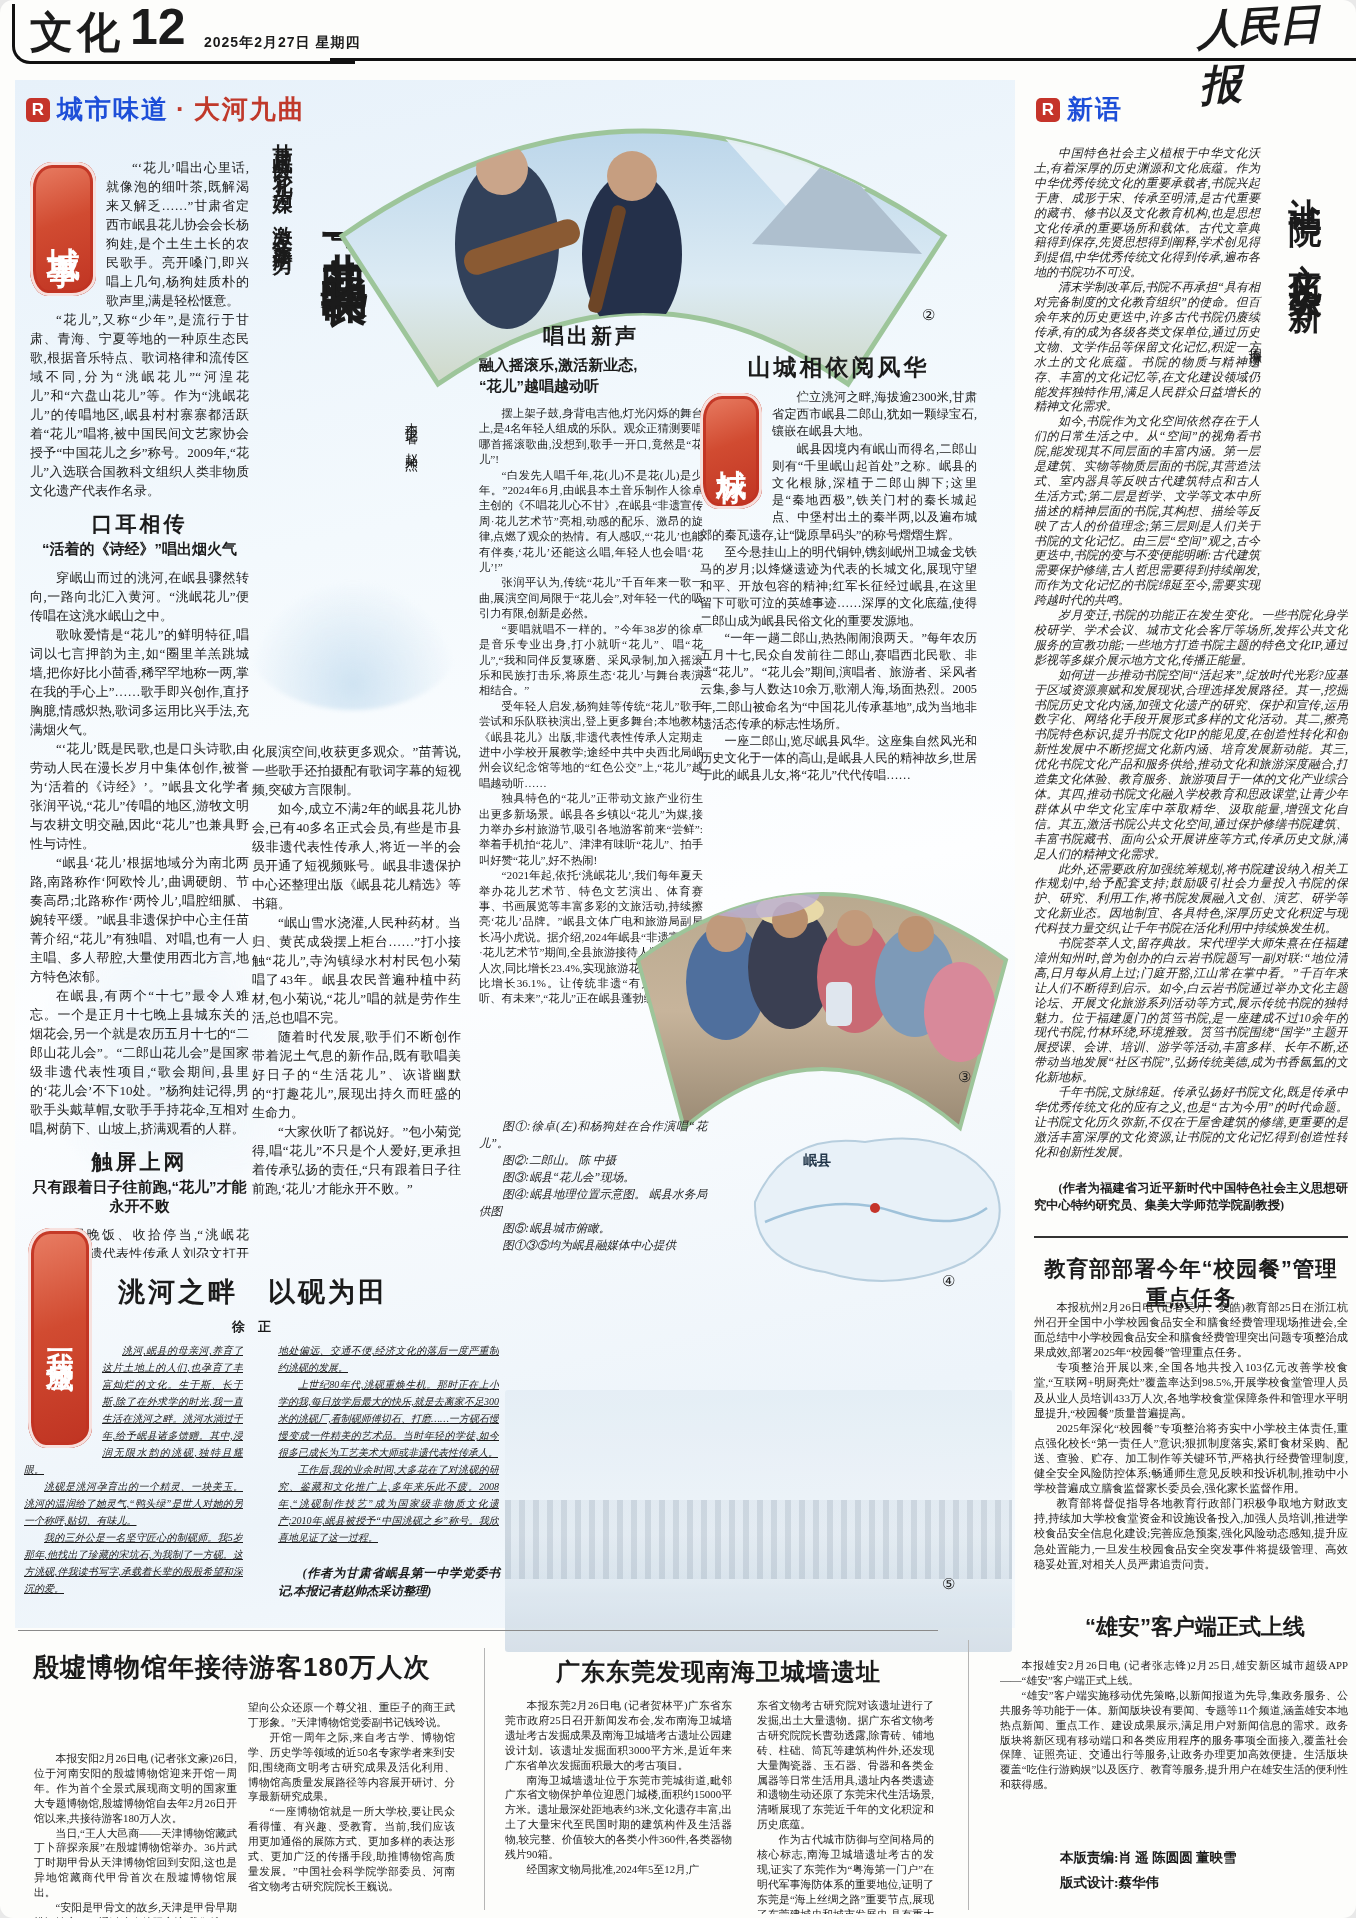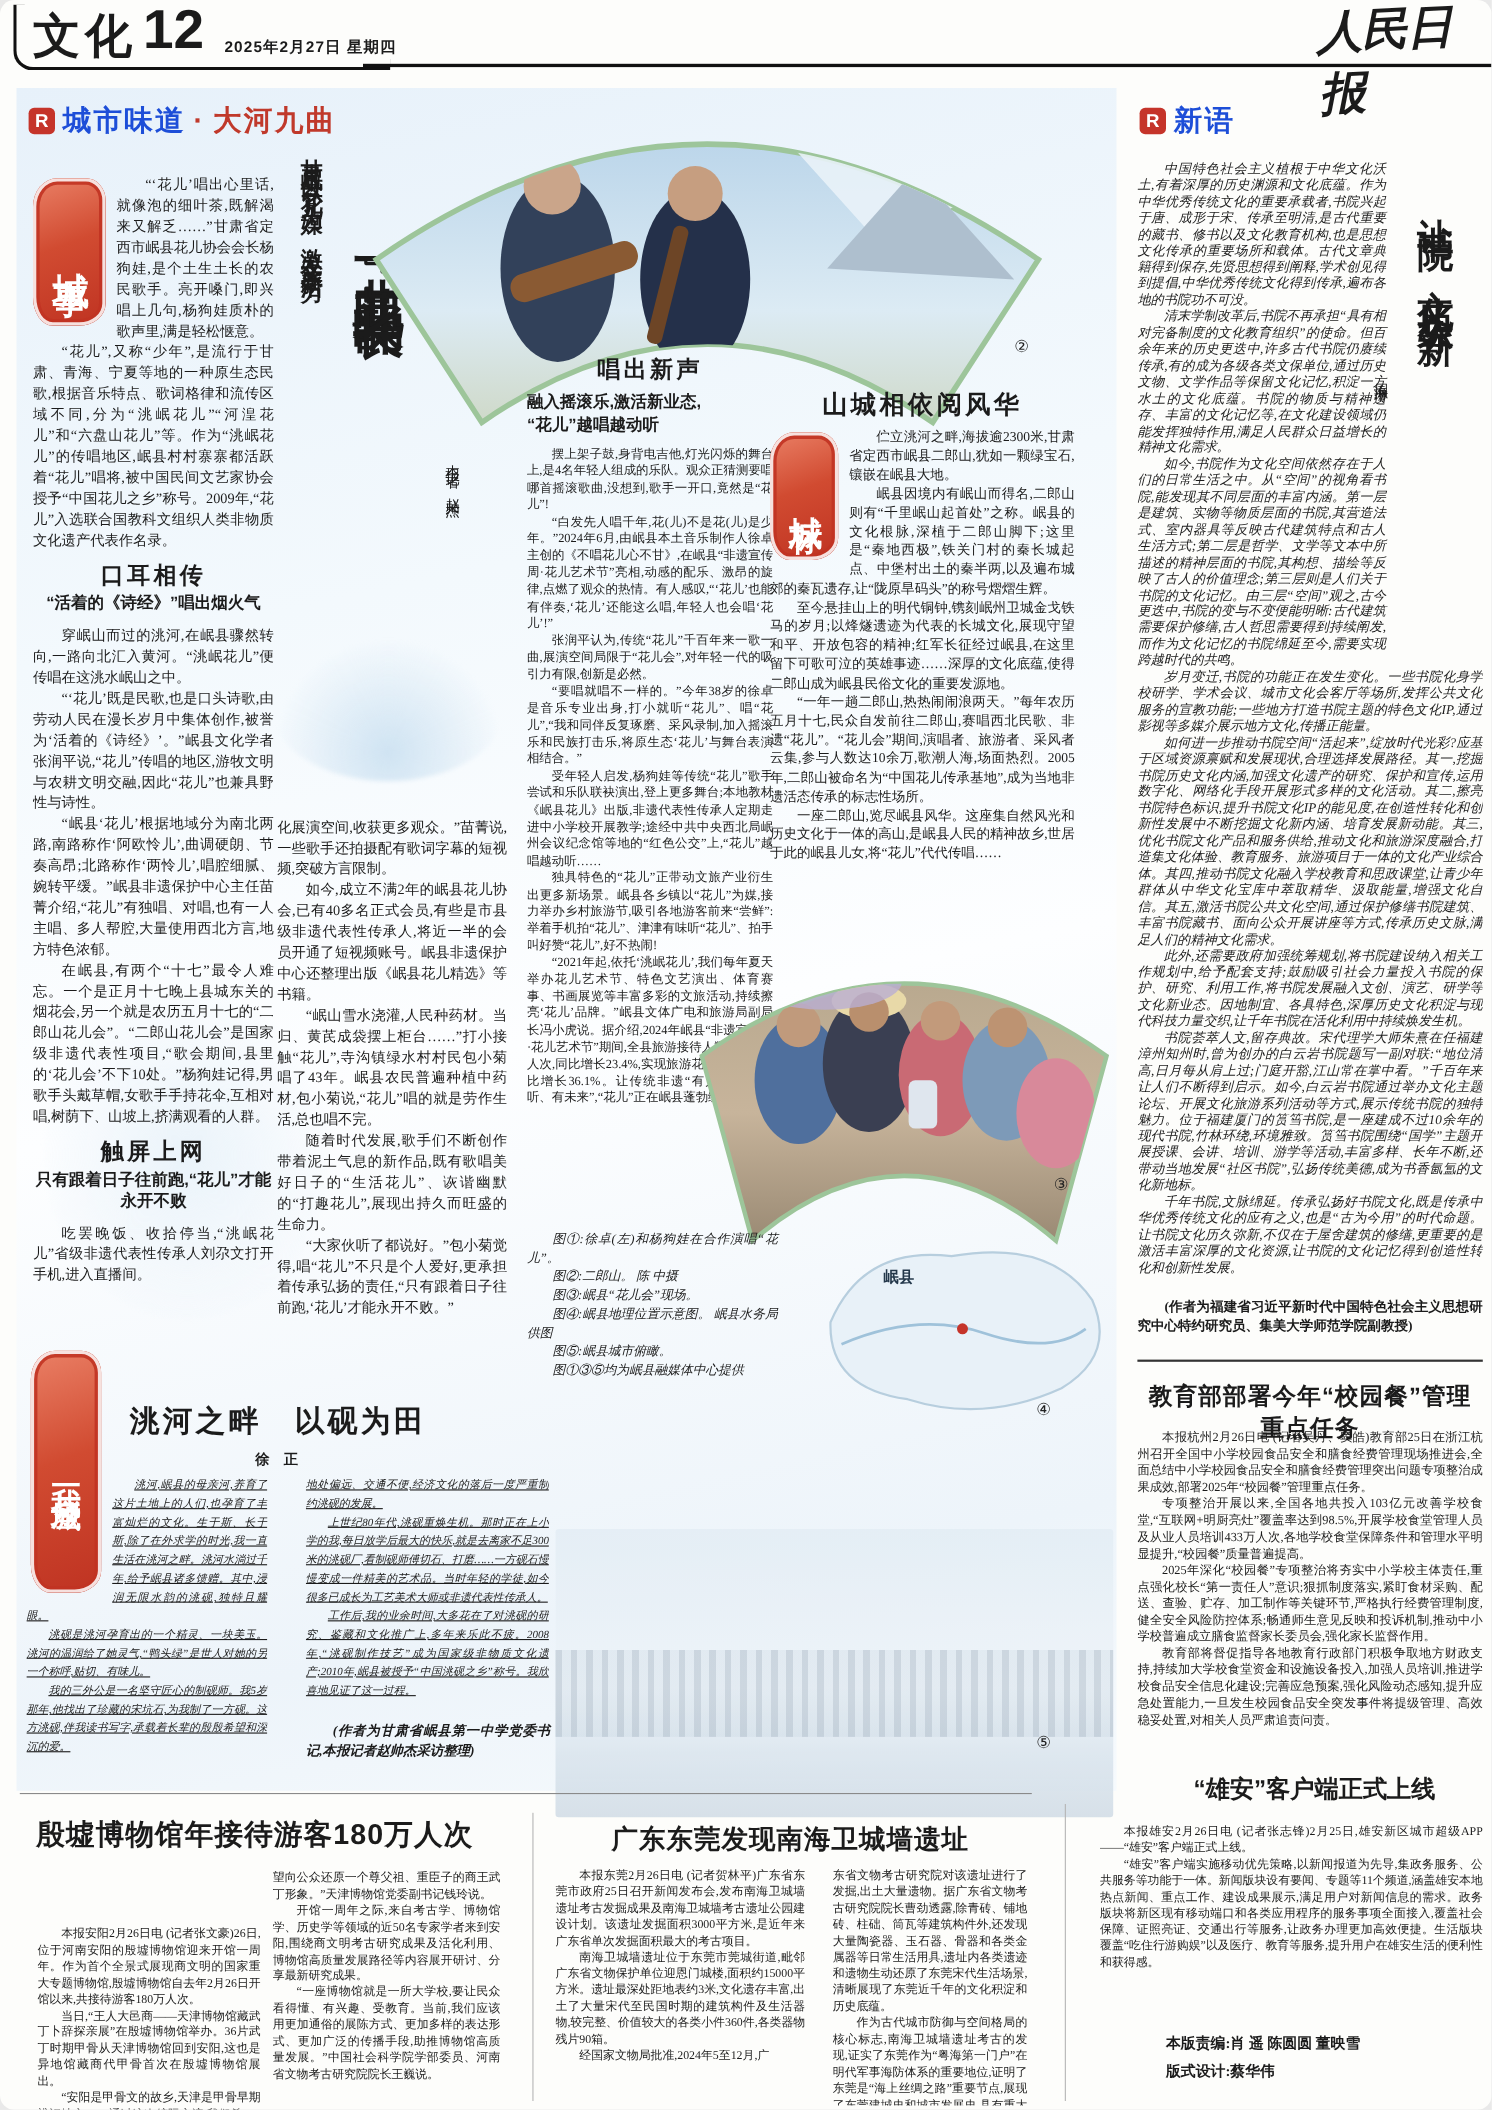--- a/index.html
+++ b/index.html
@@ -129,20 +129,21 @@
   <div class="abs bodycol col1">
     <div class="seal seal1">城事</div>
     <div>
         <p>“‘花儿’唱出心里话,就像泡的细叶茶,既解渴来又解乏……”甘肃省定西市岷县花儿协会会长杨狗娃,是个土生土长的农民歌手。亮开嗓门,即兴唱上几句,杨狗娃质朴的歌声里,满是轻松惬意。</p>
         <p>“花儿”,又称“少年”,是流行于甘肃、青海、宁夏等地的一种原生态民歌,根据音乐特点、歌词格律和流传区域不同,分为“洮岷花儿”“河湟花儿”和“六盘山花儿”等。作为“洮岷花儿”的传唱地区,岷县村村寨寨都活跃着“花儿”唱将,被中国民间文艺家协会授予“中国花儿之乡”称号。2009年,“花儿”入选联合国教科文组织人类非物质文化遗产代表作名录。</p>
       </div>
     <div class="inhead">口耳相传</div>
     <div class="insub">“活着的《诗经》”唱出烟火气</div>
     <div>
         <p>穿岷山而过的洮河,在岷县骤然转向,一路向北汇入黄河。“洮岷花儿”便传唱在这洮水岷山之中。</p>
+        <p>歌咏爱情是“花儿”的鲜明特征,唱词以七言押韵为主,如“圈里羊羔跳城墙,把你好比小茴香,稀罕罕地称一两,掌在我的手心上”……歌手即兴创作,直抒胸臆,情感炽热,歌词多运用比兴手法,充满烟火气。</p>
         <p>“‘花儿’既是民歌,也是口头诗歌,由劳动人民在漫长岁月中集体创作,被誉为‘活着的《诗经》’。”岷县文化学者张润平说,“花儿”传唱的地区,游牧文明与农耕文明交融,因此“花儿”也兼具野性与诗性。</p>
         <p>“岷县‘花儿’根据地域分为南北两路,南路称作‘阿欧怜儿’,曲调硬朗、节奏高昂;北路称作‘两怜儿’,唱腔细腻、婉转平缓。”岷县非遗保护中心主任苗菁介绍,“花儿”有独唱、对唱,也有一人主唱、多人帮腔,大量使用西北方言,地方特色浓郁。</p>
         <p>在岷县,有两个“十七”最令人难忘。一个是正月十七晚上县城东关的烟花会,另一个就是农历五月十七的“二郎山花儿会”。“二郎山花儿会”是国家级非遗代表性项目,“歌会期间,县里的‘花儿会’不下10处。”杨狗娃记得,男歌手头戴草帽,女歌手手持花伞,互相对唱,树荫下、山坡上,挤满观看的人群。</p>
       </div>
     <div class="inhead">触屏上网</div>
     <div class="insub">只有跟着日子往前跑,“花儿”才能永开不败</div>
     <div>
         <p>吃罢晚饭、收拾停当,“洮岷花儿”省级非遗代表性传承人刘尕文打开手机,进入直播间。</p>
       </div>
   </div>

